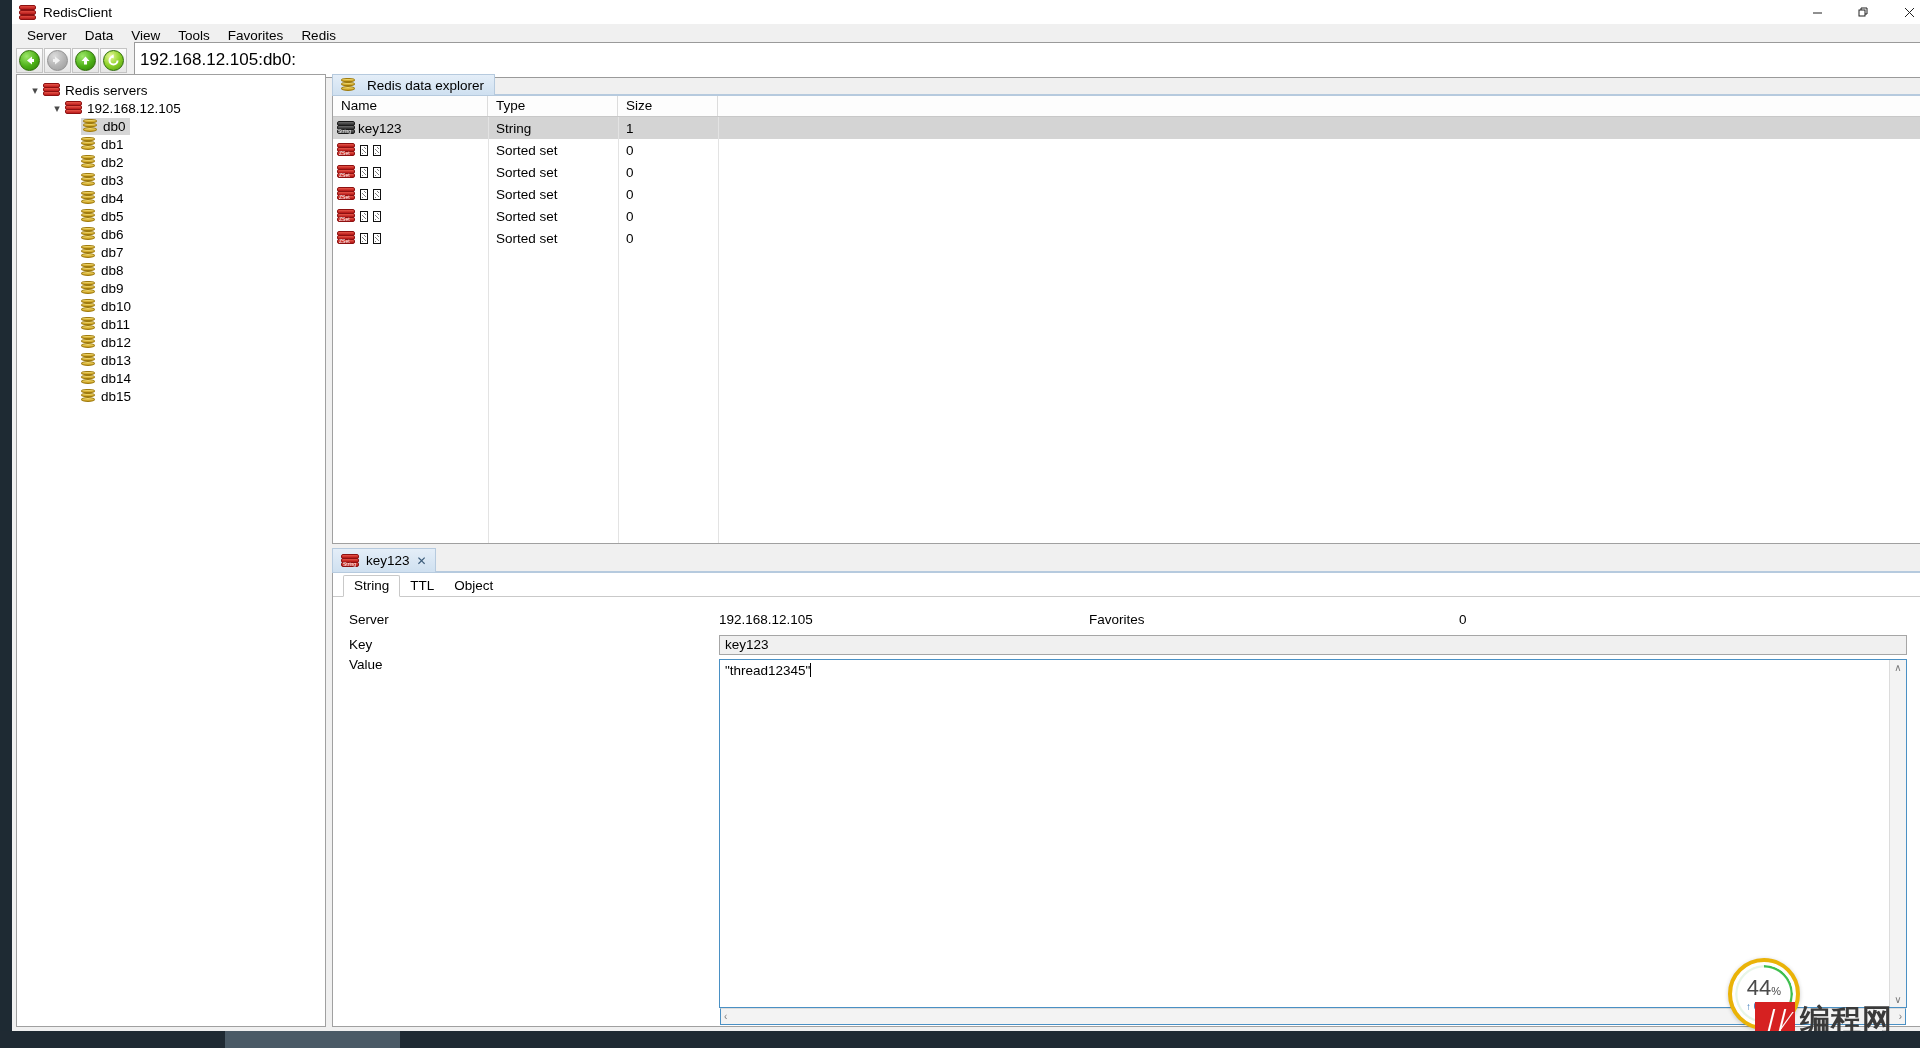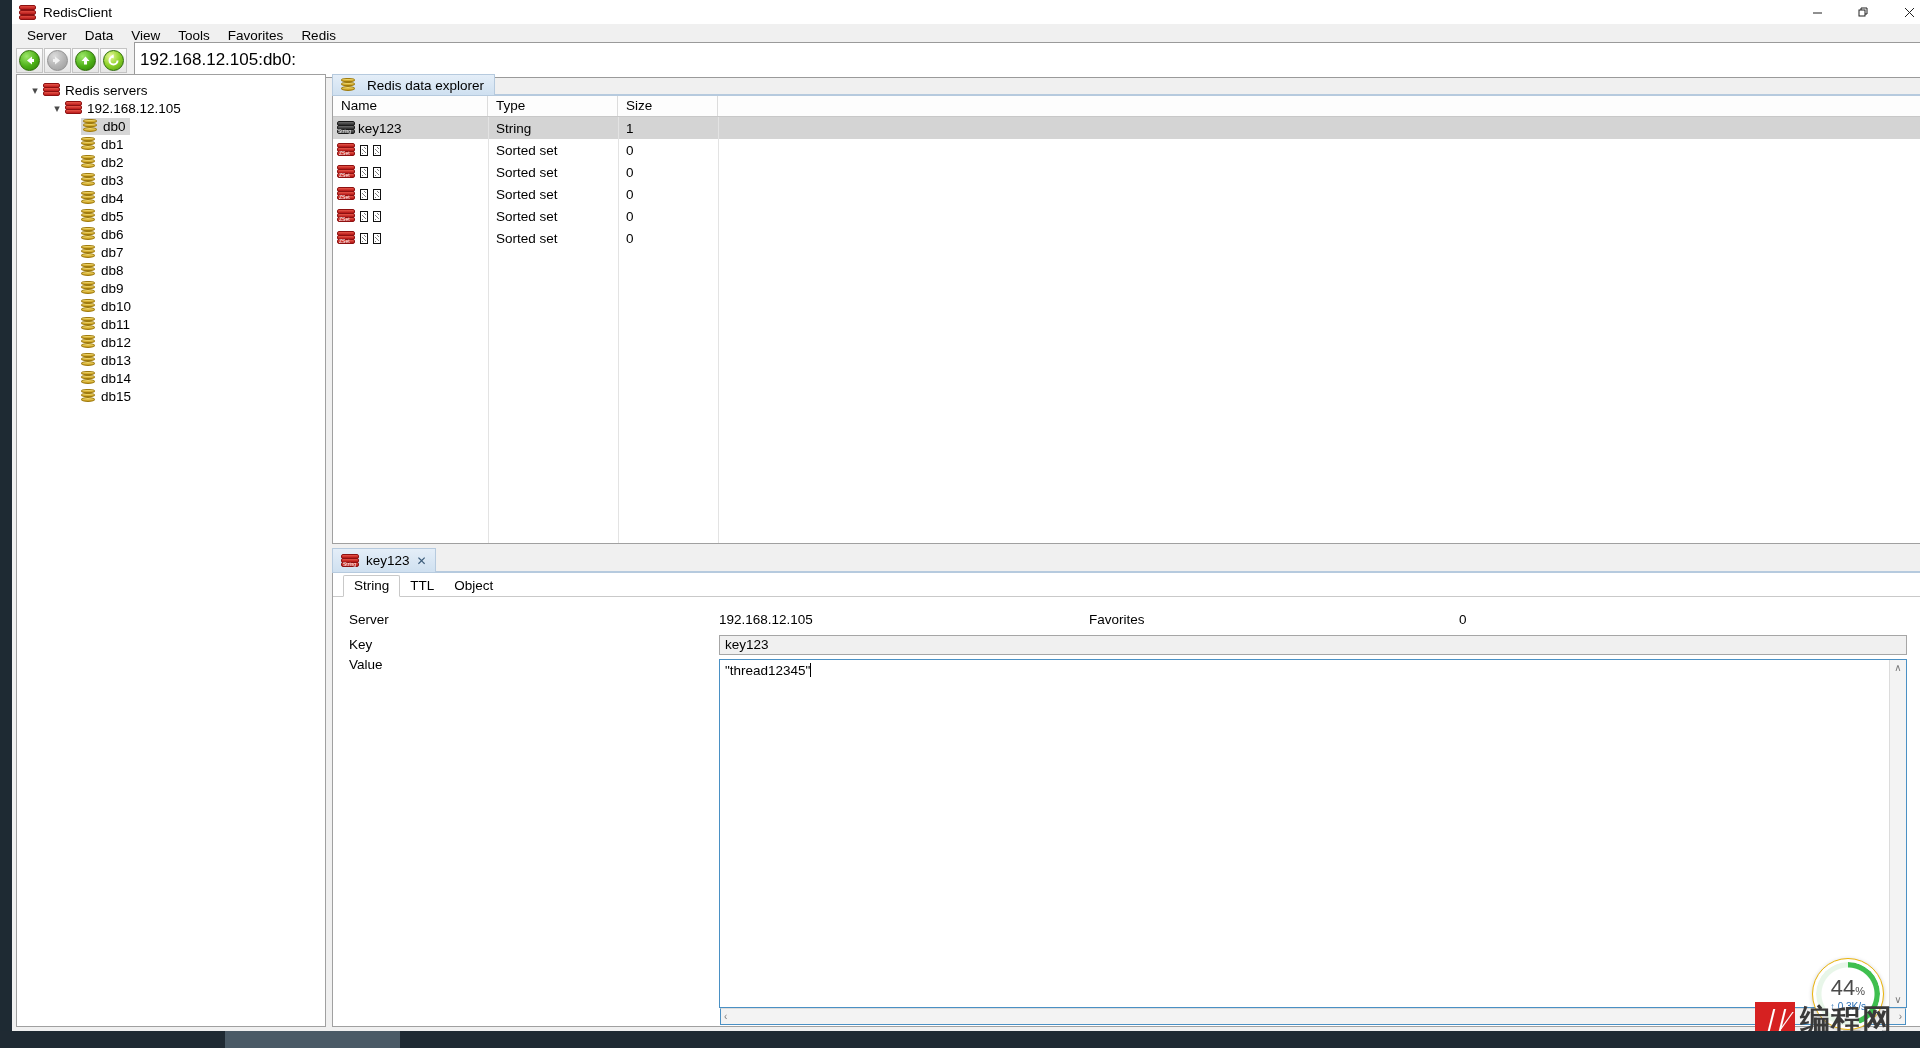--- a/index.html
+++ b/index.html
@@ -299,23 +299,23 @@
   .btn {
     min-width: 62px; height: 25px; padding: 0 12px;
     background: linear-gradient(180deg,#f6f6f6,#e2e2e2);
     border: 1px solid #a9a9a9; font-size: 13.5px; color: #000;
     display: flex; align-items: center; justify-content: center;
   }
   .btn.disabled { color: #9b9b9b; background:#ebebeb; }
 
   
   .gauge {
-    position: absolute; left: 1812px; top: 958px;
+    position: absolute; left: 1728px; top: 958px;
     width: 72px; height: 72px; border-radius: 50%;
-    background: #fff; border: 1px solid #eab308;
+    background: #fff; border: 4px solid #eab308;
     display: flex; align-items: center; justify-content: center;
     box-shadow: 0 1px 4px rgba(0,0,0,.2);
   }
   .gauge .ring {
     position: absolute; inset: 3px; border-radius: 50%;
     background: conic-gradient(#3fbf4f 0% 44%, #e8f6e9 44% 100%);
     -webkit-mask: radial-gradient(circle, transparent 0 26px, #000 27px);
             mask: radial-gradient(circle, transparent 0 26px, #000 27px);
   }
   .gauge .inner {

